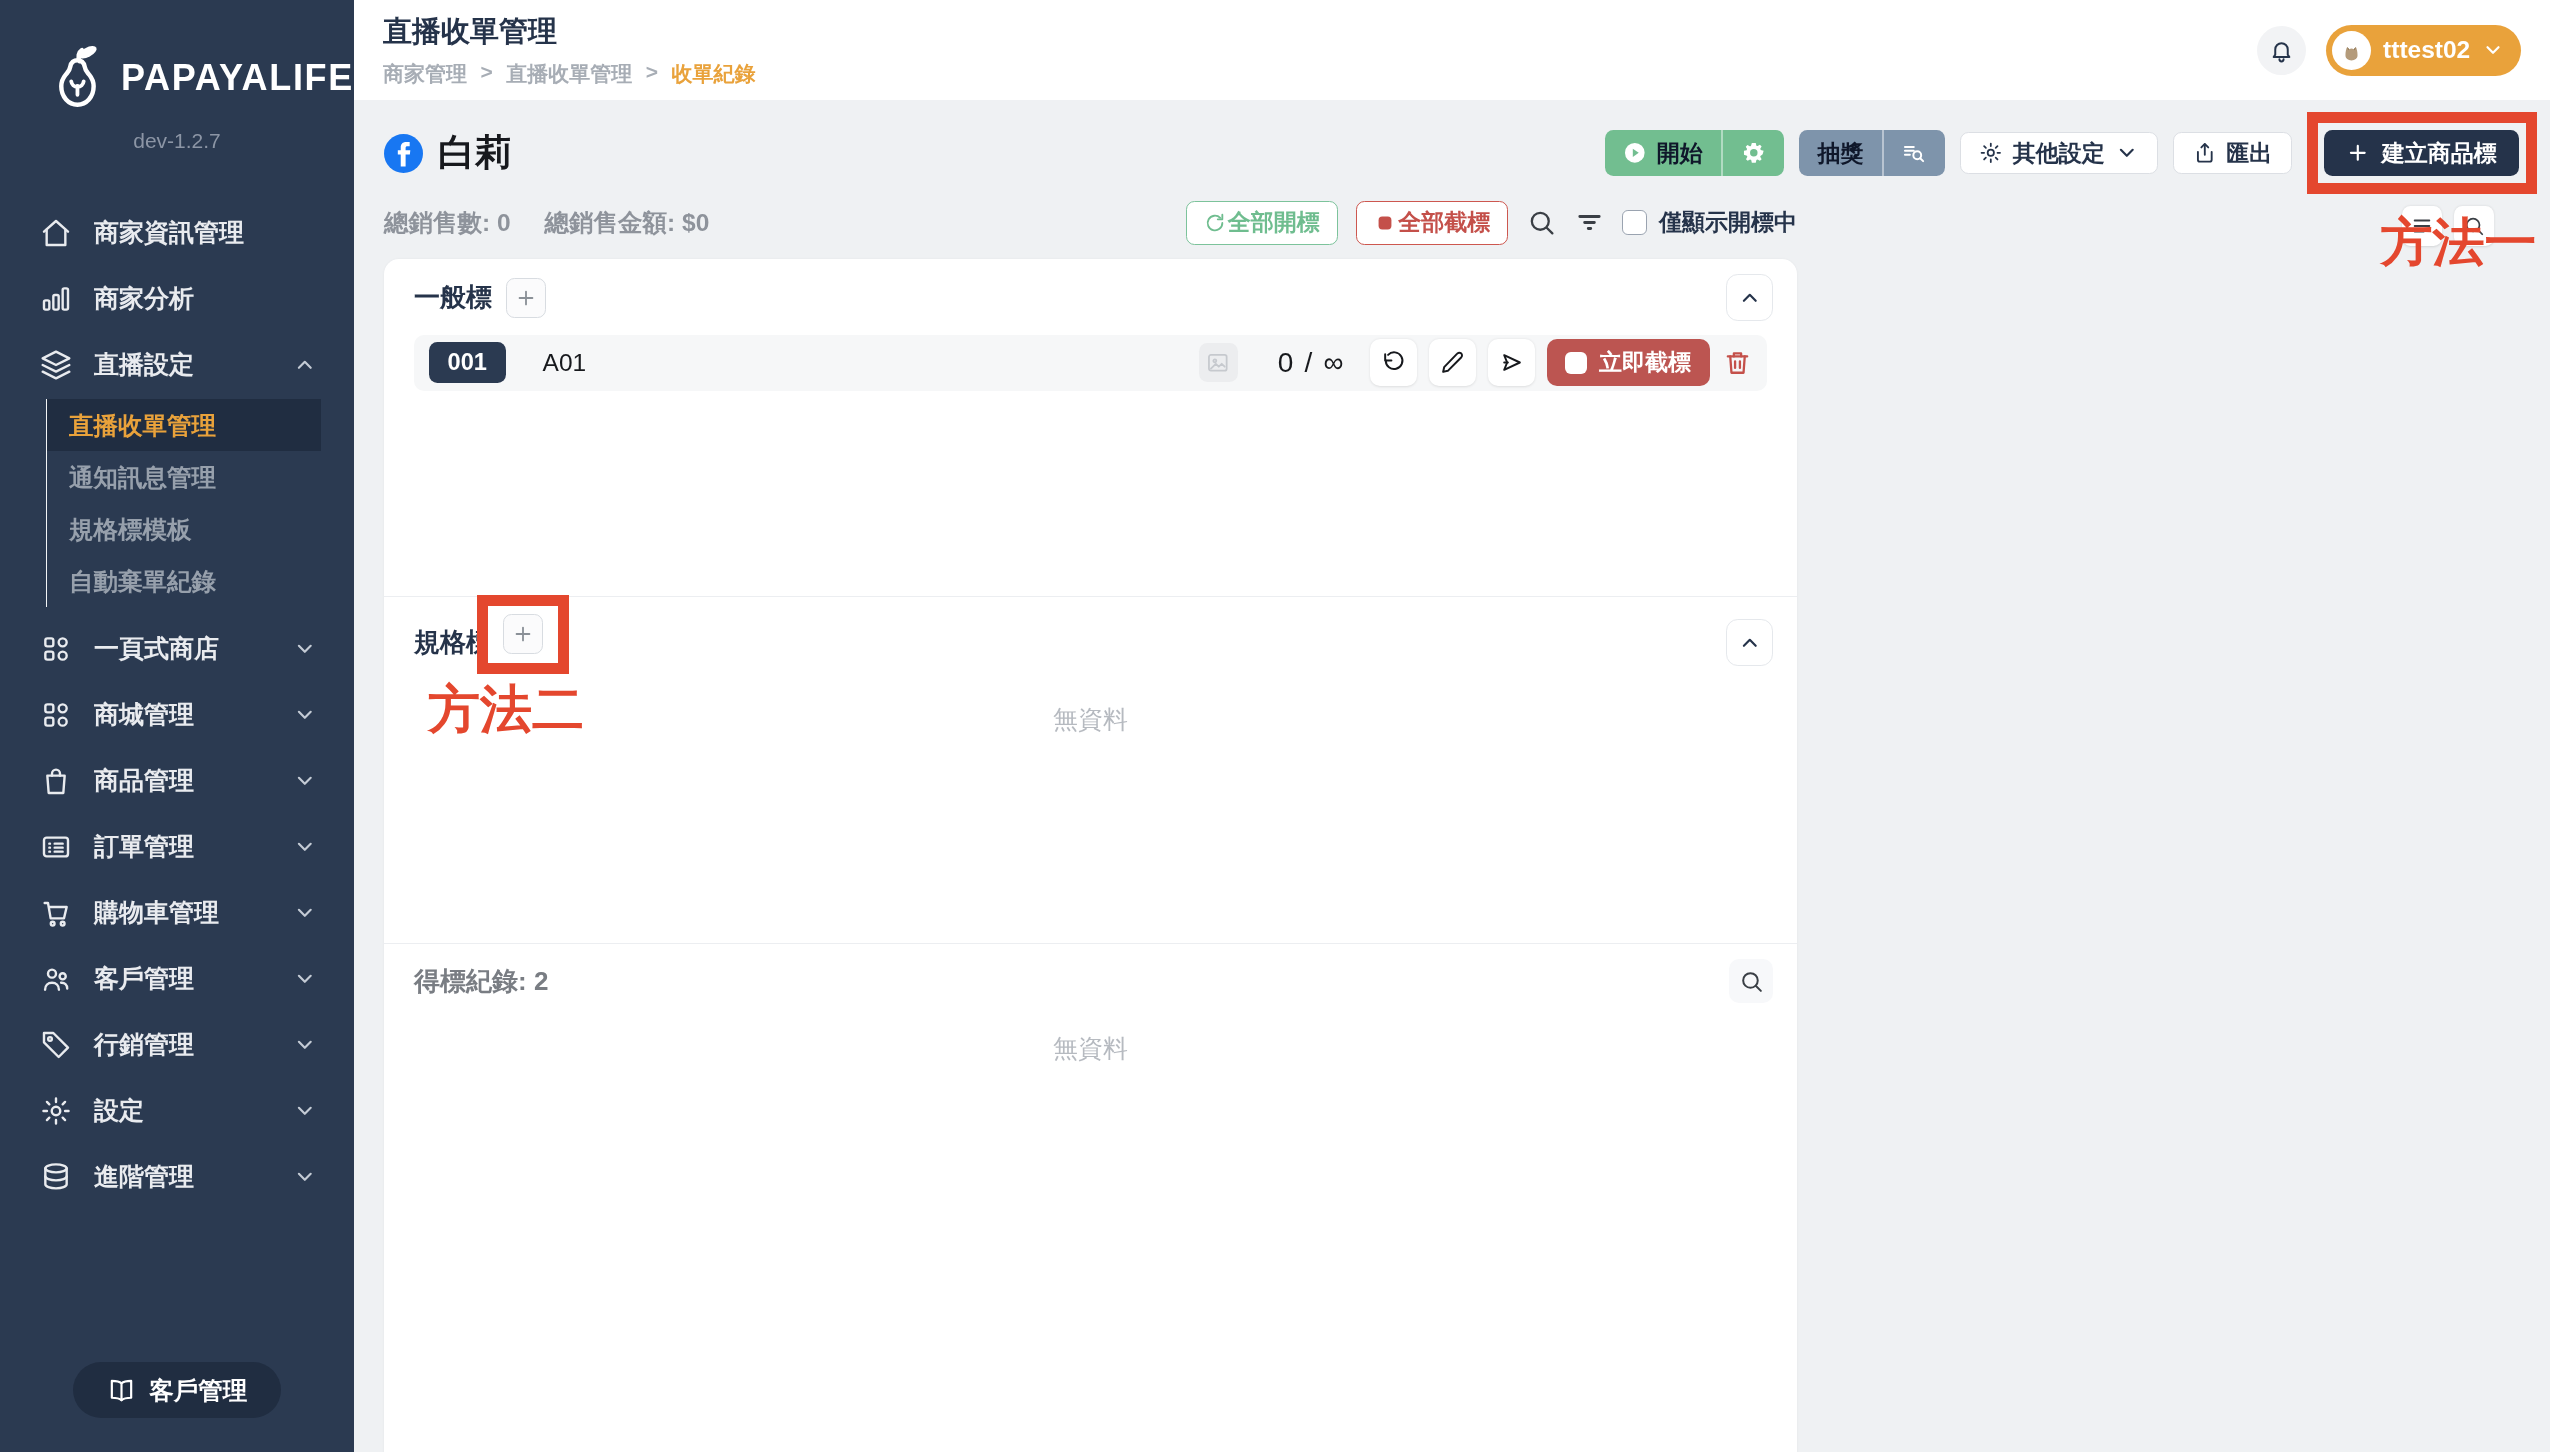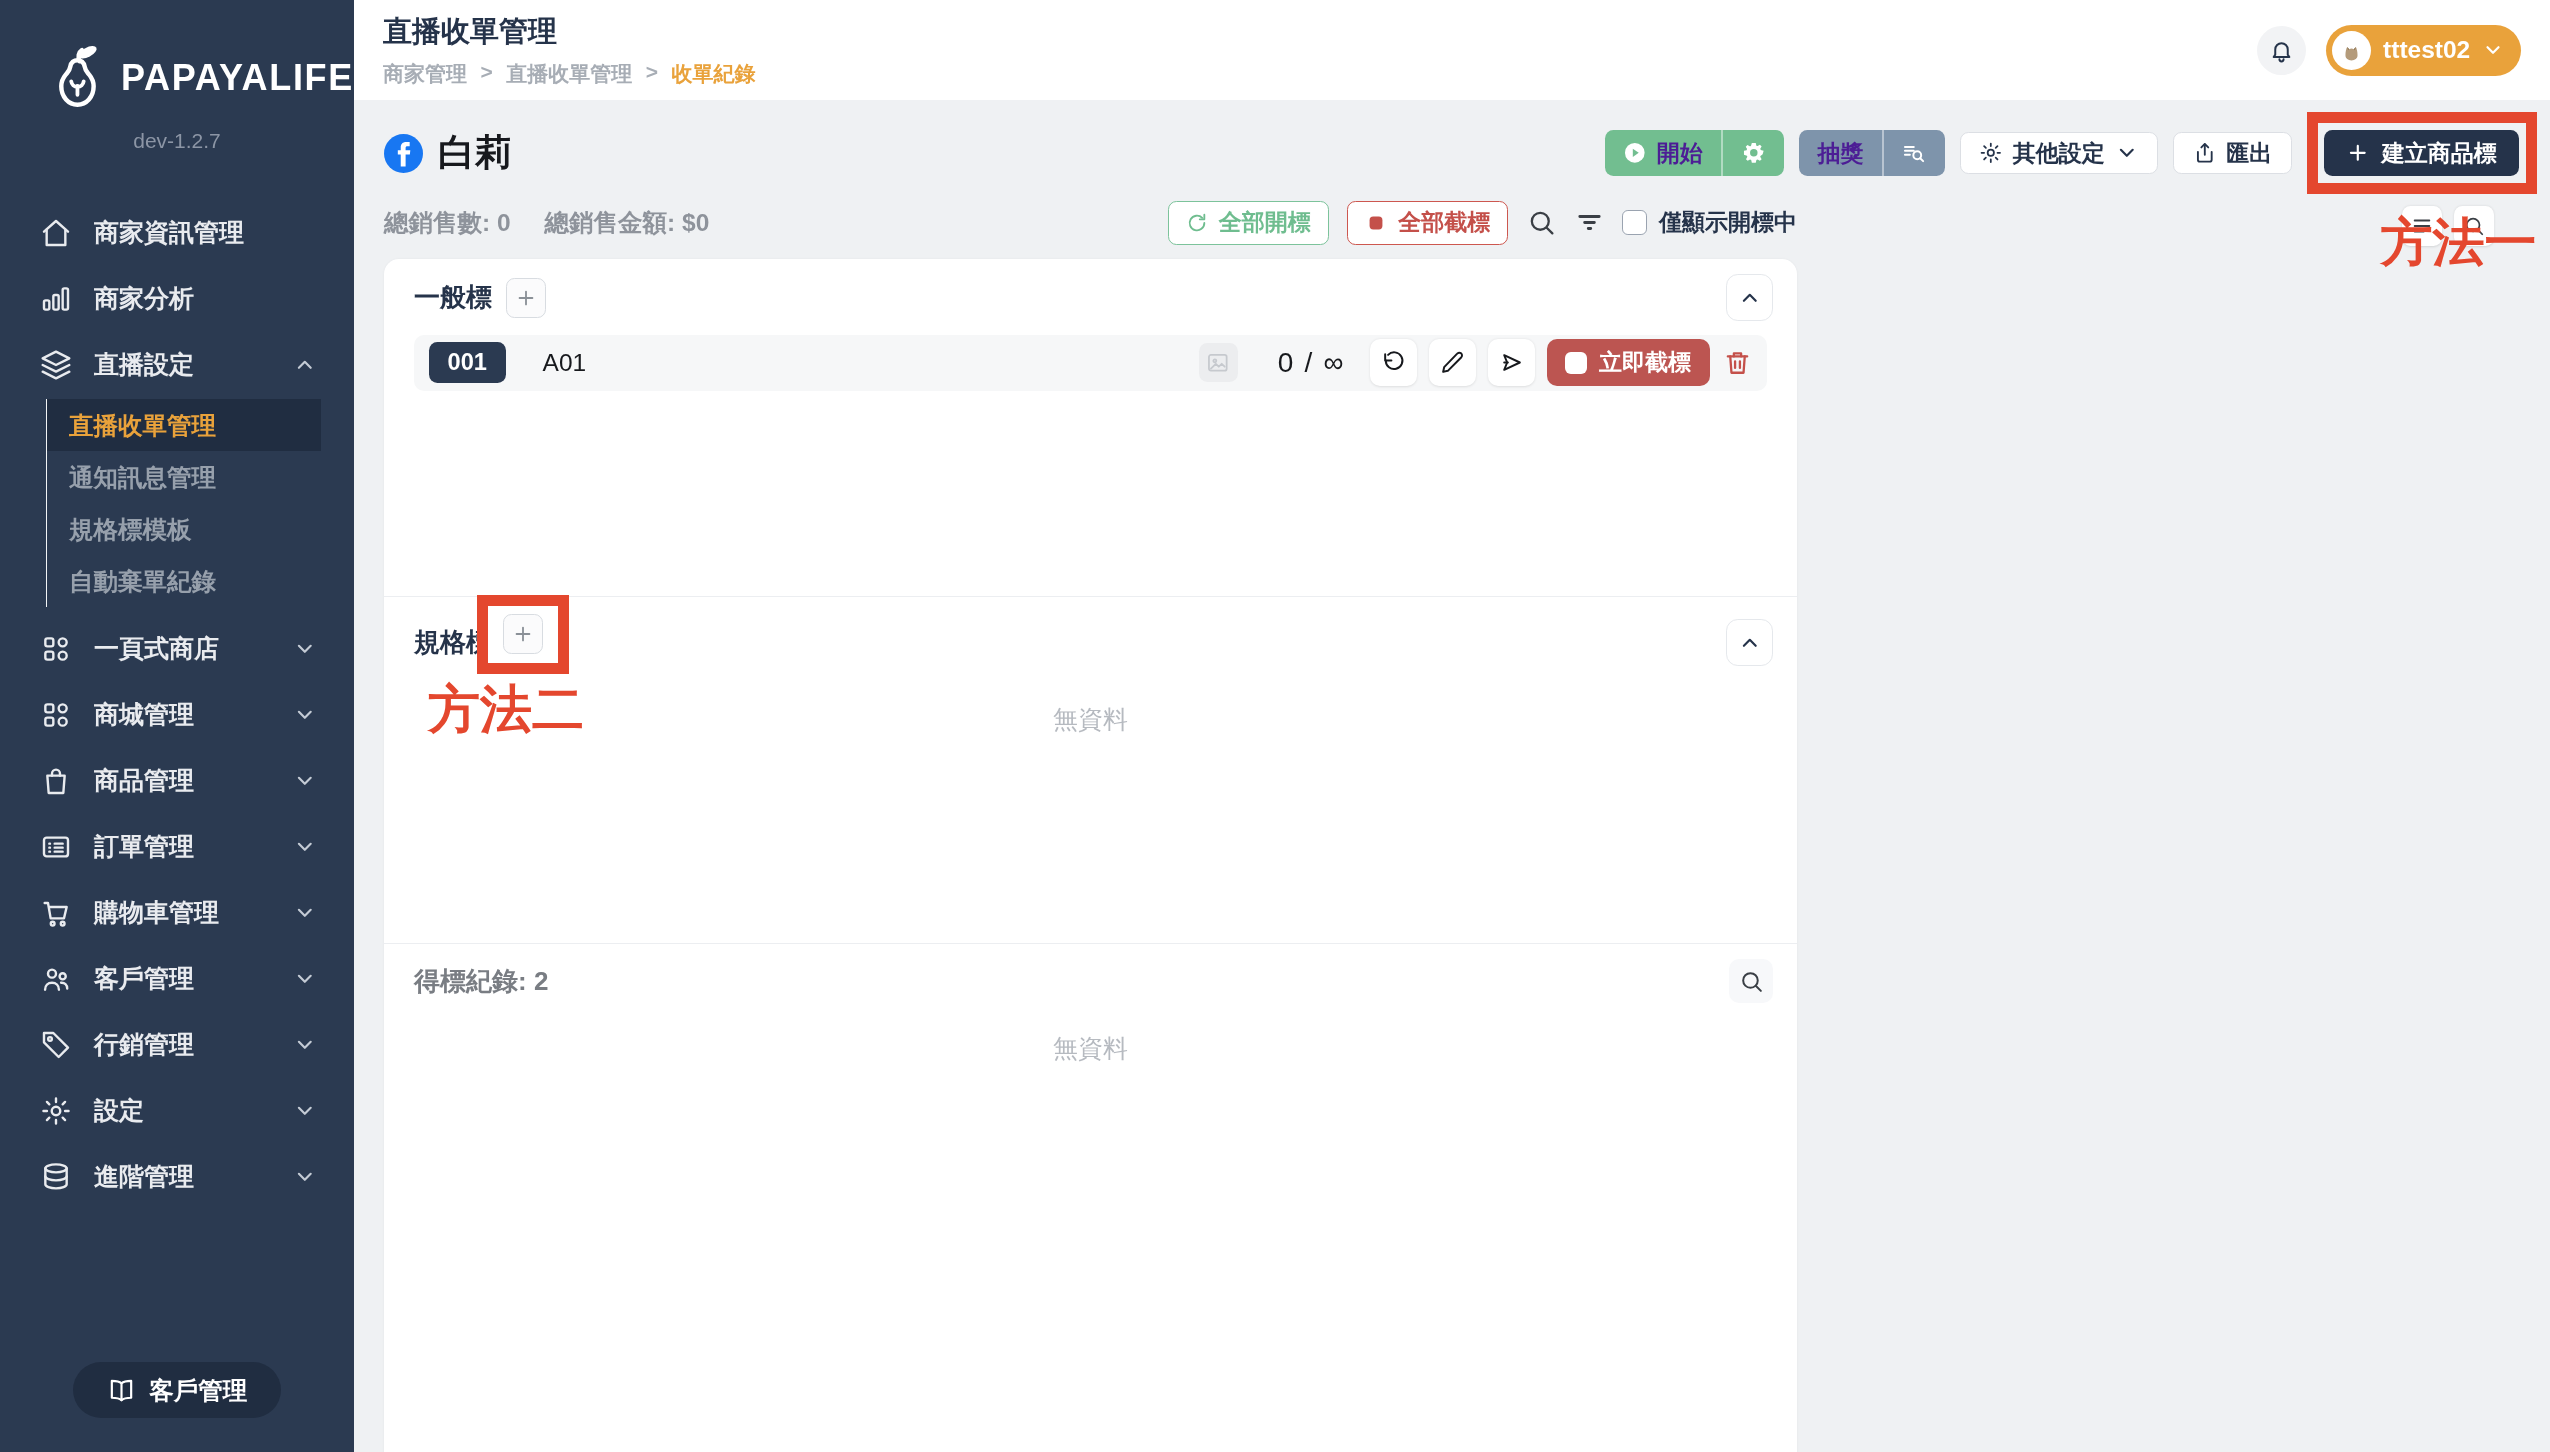--- a/index.html
+++ b/index.html
@@ -56,39 +56,39 @@
   
   .page-row { display:flex; align-items:center; justify-content:space-between; margin-top:23.6px; height:59px; }
   .page-name { display:flex; align-items:center; gap:15px; }
   .page-name .fb { width:39px; height:39px; }
   .page-name span { font-size:37px; font-weight:bold; color:#17191d; }
   .toolbar { display:flex; align-items:center; gap:15px; }
   .split { display:flex; align-items:stretch; height:46px; border-radius:8.4px; overflow:hidden; }
   .split.green { background:#72BE90; }
   .split.gray { background:#7E94AB; }
   .seg { display:flex; align-items:center; gap:10px; padding:0 18.6px; border:none; background:transparent;
-         color:#4c1d95; font-size:23px; font-weight:bold; cursor:pointer; font-family:inherit; }
+         color:#0f172a; font-size:23px; font-weight:bold; cursor:pointer; font-family:inherit; }
   .seg svg { width:23.6px; height:23.6px; }
   .vdiv { width:1.7px; background:rgba(255,255,255,.45); }
   .btn-outline { height:42px; border-radius:8.4px; background:#fff; border:1.7px solid #DCDFE4;
                  display:flex; align-items:center; gap:10px; padding:0 18.6px; font-size:23px;
                  font-weight:bold; color:#25334A; cursor:pointer; font-family:inherit; }
   .btn-outline svg { width:23.6px; height:23.6px; }
   .create-frame { border:11px solid #E4472E; padding:6.7px; display:flex; }
   .btn-dark { height:46px; border-radius:8.4px; background:#25334A; border:none; color:#fff;
               display:flex; align-items:center; gap:11.8px; padding:0 22px; font-size:23px;
               font-weight:bold; cursor:pointer; font-family:inherit; }
   .btn-dark svg { width:23.6px; height:23.6px; }
 
   
   .stats-row { display:flex; align-items:center; justify-content:space-between; margin-top:17px;
                width:1413px; height:46px; }
   .stats-left { display:flex; gap:34px; font-size:24.5px; font-weight:bold; color:#8E939B; }
   .stats-right { display:flex; align-items:center; gap:18.6px; }
-  .pill { height:44px; display:flex; align-items:center; gap:11px; padding:0 17px; border-radius:8.4px;
+  .pill { height:44px; display:flex; align-items:center; gap:2px; padding:0 17px; border-radius:8.4px;
           background:#fff; font-size:23px; font-weight:bold; cursor:pointer; font-family:inherit; }
   .pill svg { width:22px; height:22px; }
   .pill.open { border:1.7px solid #7CC39B; color:#6FBD8F; }
   .pill.close { border:1.7px solid #CD574F; color:#C4504A; }
   .tool-ic { background:transparent; border:none; color:#3A3F45; cursor:pointer; padding:0; }
   .tool-ic svg { width:29px; height:29px; }
   .checkbox { width:25px; height:25px; border:1.7px solid #9AA3B0; border-radius:5.9px; background:#fff; cursor:pointer; }
   .cb-label { font-size:23px; font-weight:600; color:#25334A; margin-left:-6.7px; }
 
   

